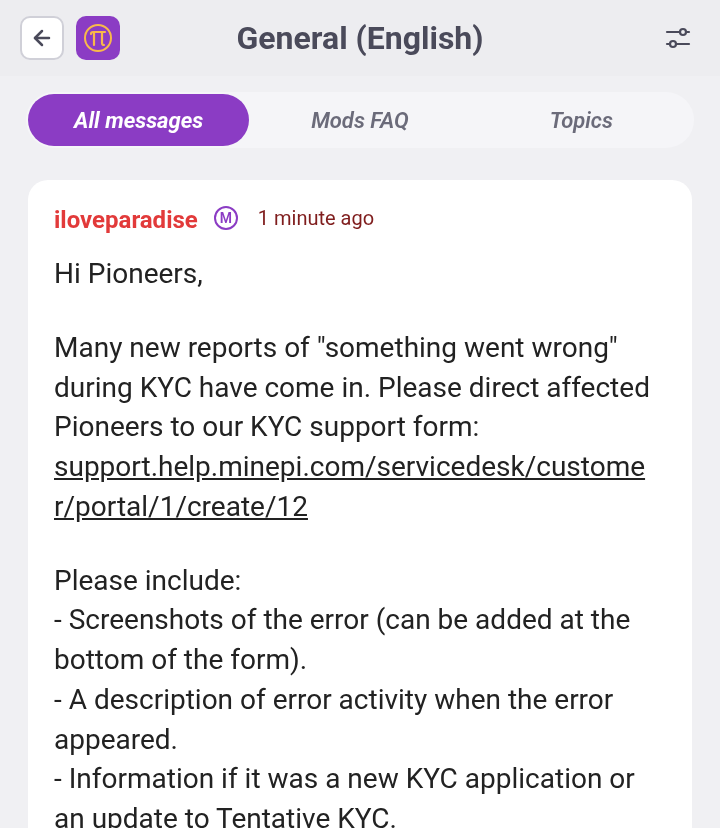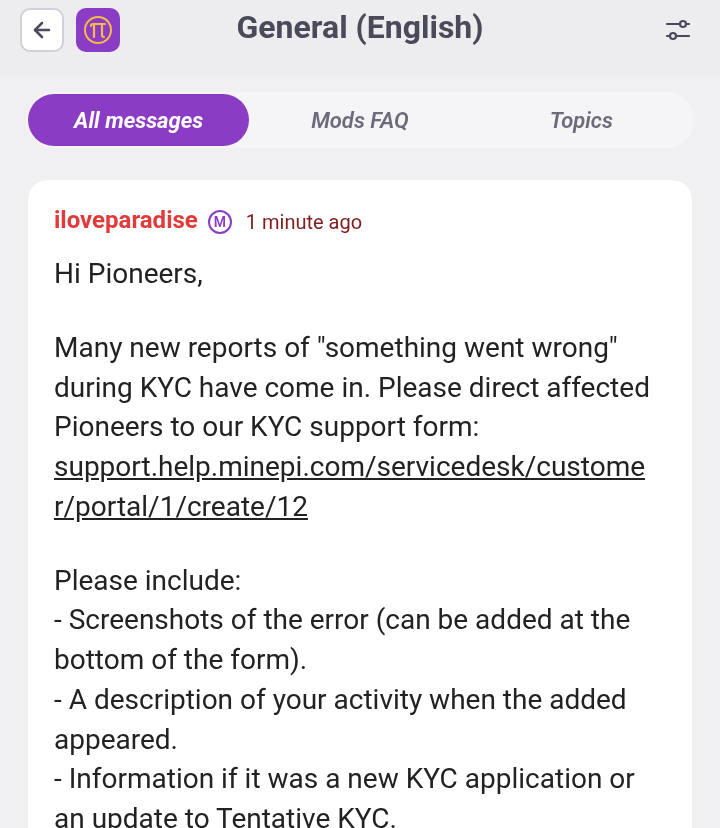--- a/index.html
+++ b/index.html
@@ -5,21 +5,21 @@
     * { margin: 0; padding: 0; box-sizing: border-box; }
     body {
       font-family: -apple-system, BlinkMacSystemFont, 'Segoe UI', Roboto, Helvetica, Arial, sans-serif;
       background: #f0f0f3;
       width: 720px;
       height: 828px;
       overflow: hidden;
     }
     .header {
       display: flex;
-      align-items: flex-start;
+      align-items: center;
       padding: 8px 20px;
       background: #ededf0;
       height: 76px;
     }
     .back-btn {
       width: 44px;
       height: 44px;
       border: 2px solid #d0d0d8;
       border-radius: 10px;
       background: #fff;
@@ -82,22 +82,22 @@
       font-weight: 700;
     }
     .message-card {
       margin: 16px 28px 0 28px;
       background: #fff;
       border-radius: 20px;
       padding: 26px 26px 26px 26px;
     }
     .msg-header {
       display: flex;
-      align-items: flex-end;
-      gap: 10px;
+      align-items: flex-start;
+      gap: 16px;
       margin-bottom: 20px;
     }
     .username {
       color: #e23a3a;
       font-weight: 700;
       font-size: 24px;
     }
     .mod-badge {
       width: 24px;
       height: 24px;
@@ -181,17 +181,17 @@
     <p>Hi Pioneers,</p>
     <div class="spacer"></div>
     <p>
       <span>Many new reports of "something went wrong" during KYC have come in. Please direct affected Pioneers to our KYC support form:</span>
       <br>
       <a class="msg-link">support.help.minepi.com/servicedesk/customer/portal/1/create/12</a>
     </p>
     <div class="spacer"></div>
     <p>Please include:</p>
     <p>- Screenshots of the error (can be added at the bottom of the form).</p>
-    <p>- A description of your activity when the added appeared.</p>
+    <p>- A description of error activity when the error appeared.</p>
     <p>- Information if it was a new KYC application or an update to Tentative KYC.</p>
   </div>
   <div class="reply-link">Reply</div>
 </div>
 
 </body></html>

